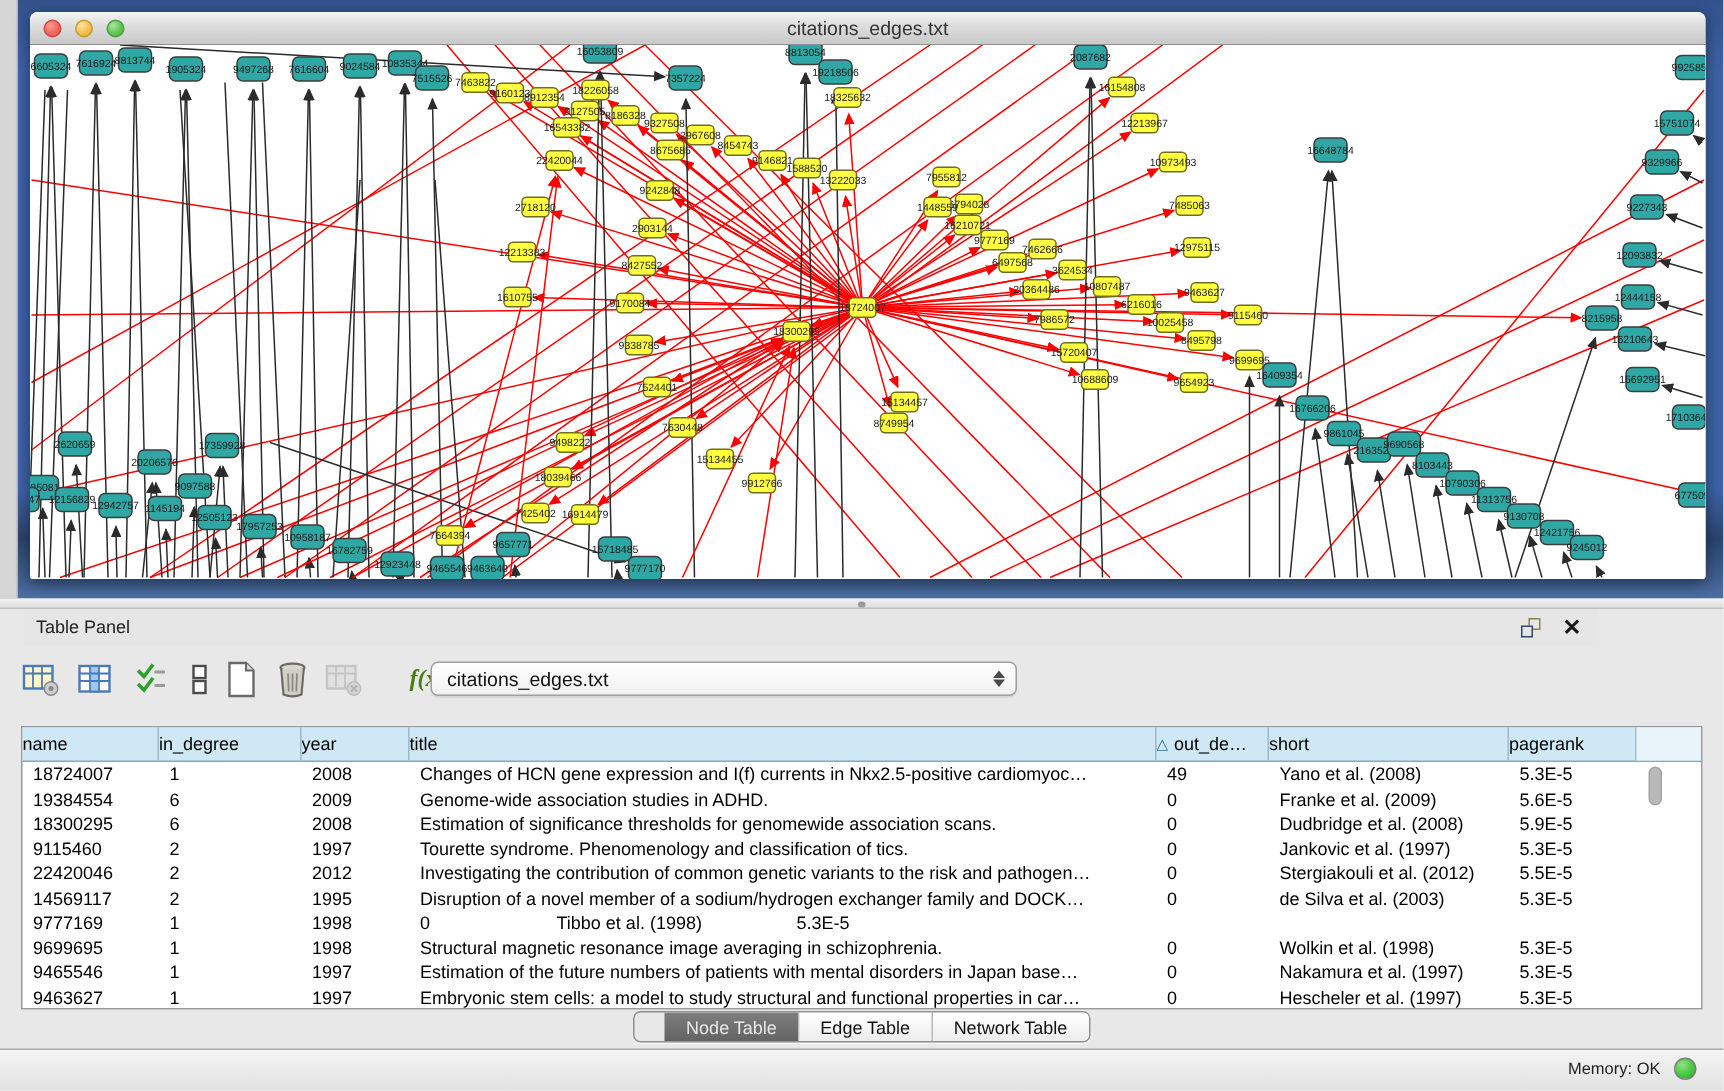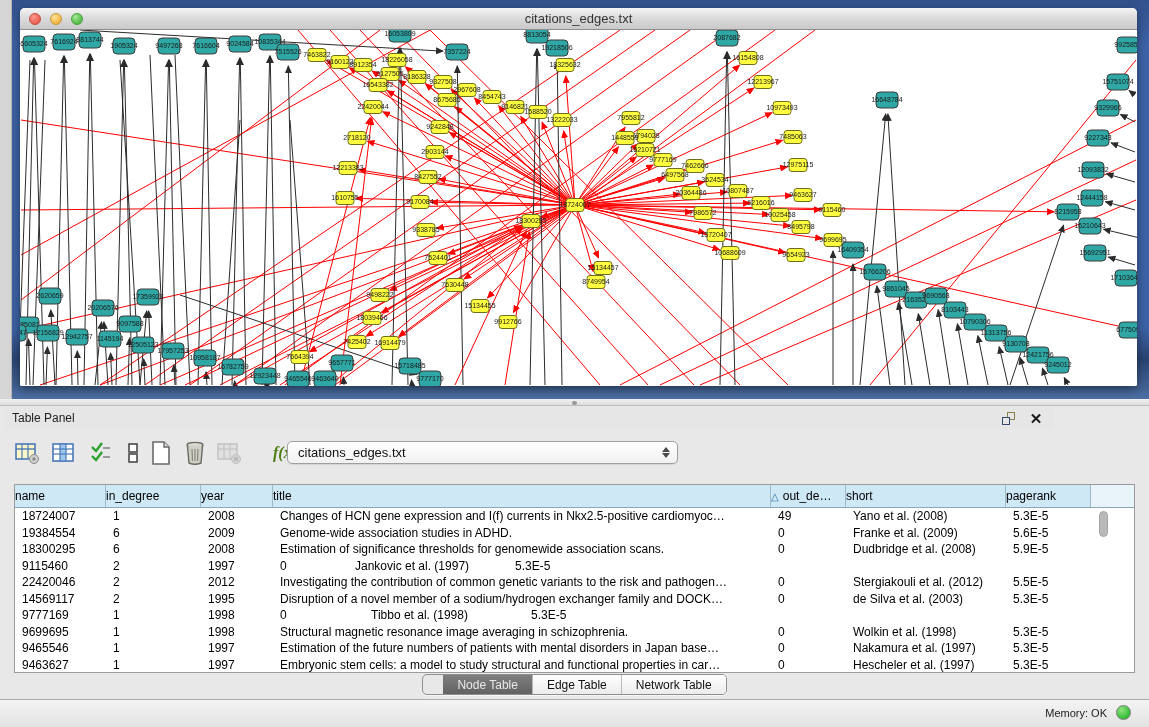--- a/index.html
+++ b/index.html
@@ -23,21 +23,21 @@
   .light.green { background:radial-gradient(circle at 35% 30%, #a8e89a, #62c554 55%, #4fae43); border:1px solid #48a03c; }
   .win-title { width:100%; text-align:center; font-size:13px; color:#333; }
   .canvas { position:absolute; left:0; top:22px; right:0; bottom:0; background:#fff; overflow:hidden; border-radius:0 0 2px 2px; }
   .canvas svg { display:block; width:100%; height:100%; }
 
   
   .divider { position:absolute; left:0; top:399px; width:1149px; height:7px; background:linear-gradient(180deg,#f2f2f2,#dddddd); border-bottom:1px solid #bdbdbd; }
   .divider .dot { position:absolute; left:572px; top:2px; width:5px; height:4px; border-radius:2px; background:#9a9a9a; }
 
   
-  .panel-header { position:absolute; left:4px; top:406px; width:1050px; height:24px; background:#e6e6e6; display:flex; align-items:center; }
+  .panel-header { position:absolute; left:16px; top:406px; width:1050px; height:24px; background:#e6e6e6; display:flex; align-items:center; }
   .panel-title { font-size:12px; color:#222; padding-left:8px; }
   .panel-header .spacer { flex:1; }
   .ph-btn { width:20px; height:18px; margin-right:8px; display:flex; align-items:center; justify-content:center; cursor:default; }
   .float-ic { position:relative; width:13px; height:13px; }
   .float-ic .sq1 { position:absolute; left:0; bottom:0; width:8px; height:8px; border:1.5px solid #33496e; background:#e6e6e6; }
   .float-ic .sq2 { position:absolute; right:0; top:0; width:8px; height:8px; border:1.5px solid #8a8148; background:#e6e6e6; }
   .close-x { font-size:15px; font-weight:bold; color:#1a1a1a; line-height:1; }
 
   .toolbar { position:absolute; left:0; top:437px; width:1149px; height:36px; }
   .tbtn { position:absolute; top:2px; width:30px; height:28px; border:none; background:transparent; display:flex; align-items:center; justify-content:center; }
@@ -894,20 +894,21 @@
           <div class="td" style="width: 72px; flex: 0 0 72px;">2008</div>
           <div class="td" style="width: 498px; flex: 0 0 498px;">Estimation of significance thresholds for genomewide association scans.</div>
           <div class="td" style="width: 75px; flex: 0 0 75px;">0</div>
           <div class="td" style="width: 160px; flex: 0 0 160px;">Dudbridge et al. (2008)</div>
           <div class="td" style="width: 85px; flex: 0 0 85px;">5.9E-5</div>
         </div>
         <div class="tr">
           <div class="td" style="width: 91px; flex: 0 0 91px;">9115460</div>
           <div class="td" style="width: 95px; flex: 0 0 95px;">2</div>
           <div class="td" style="width: 72px; flex: 0 0 72px;">1997</div>
+          <div class="td" style="width: 498px; flex: 0 0 498px;">Tourette syndrome. Phenomenology and classification of tics.</div>
           <div class="td" style="width: 75px; flex: 0 0 75px;">0</div>
           <div class="td" style="width: 160px; flex: 0 0 160px;">Jankovic et al. (1997)</div>
           <div class="td" style="width: 85px; flex: 0 0 85px;">5.3E-5</div>
         </div>
         <div class="tr">
           <div class="td" style="width: 91px; flex: 0 0 91px;">22420046</div>
           <div class="td" style="width: 95px; flex: 0 0 95px;">2</div>
           <div class="td" style="width: 72px; flex: 0 0 72px;">2012</div>
           <div class="td" style="width: 498px; flex: 0 0 498px;">Investigating the contribution of common genetic variants to the risk and pathogen…</div>
           <div class="td" style="width: 75px; flex: 0 0 75px;">0</div>

